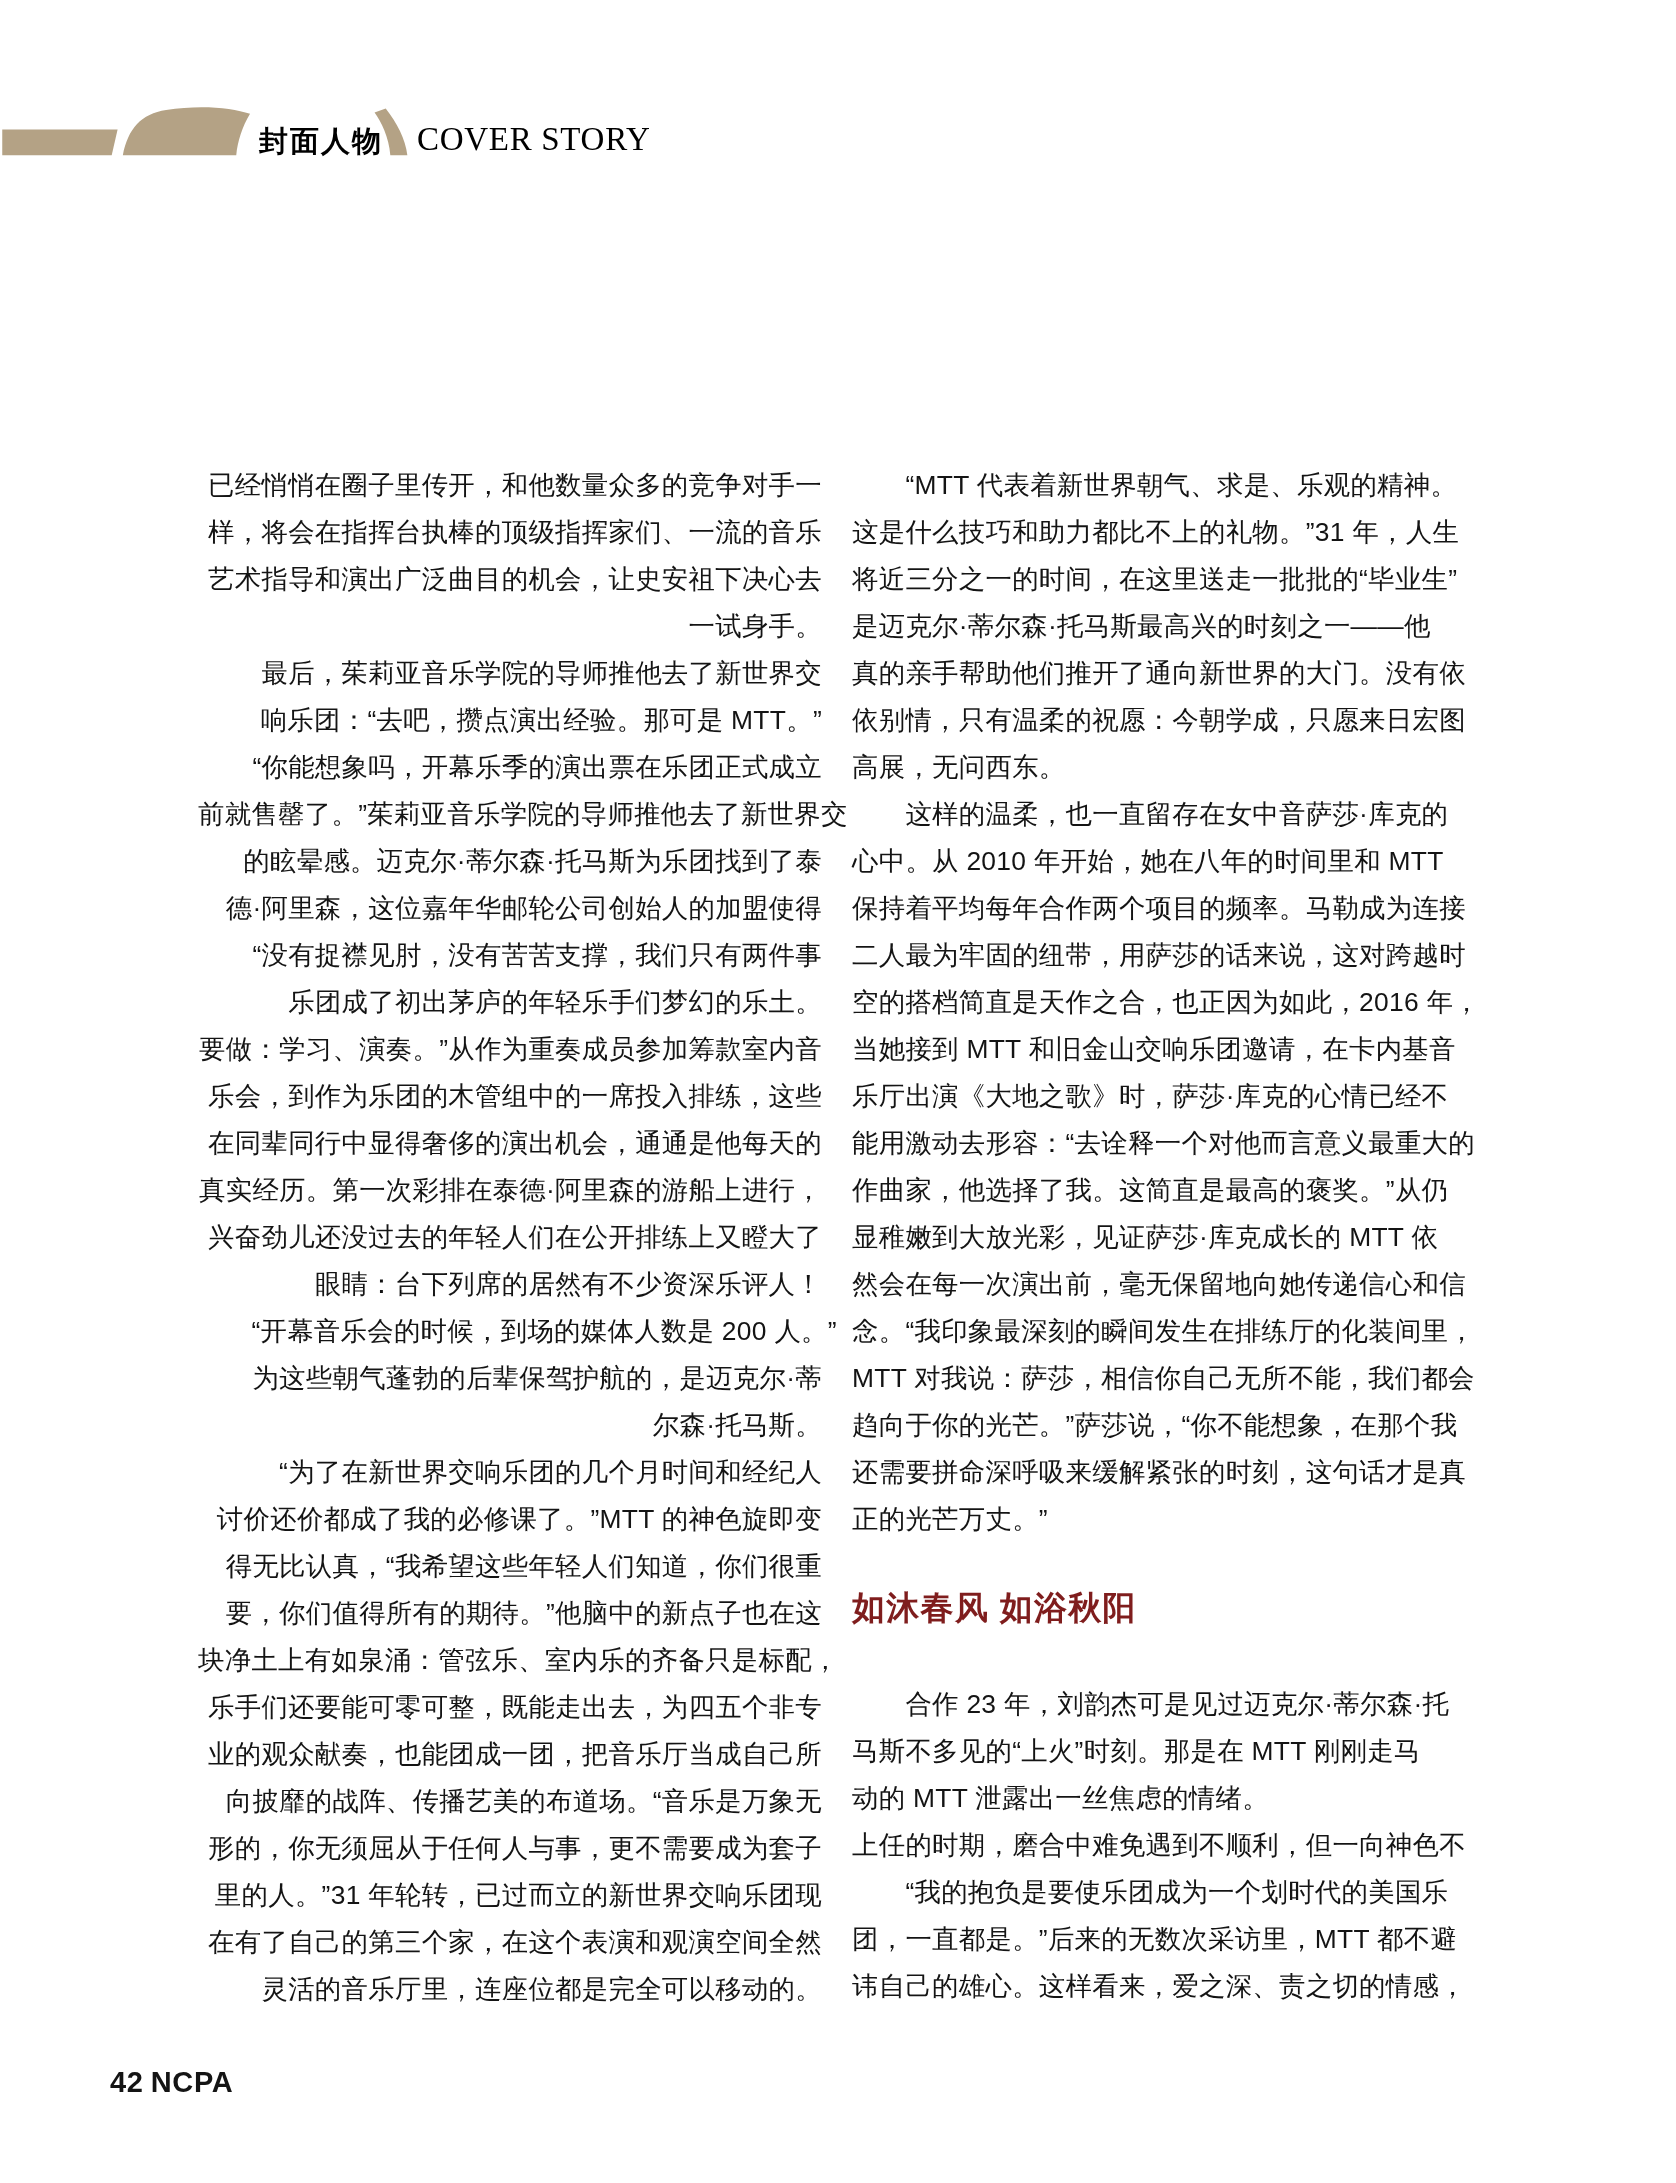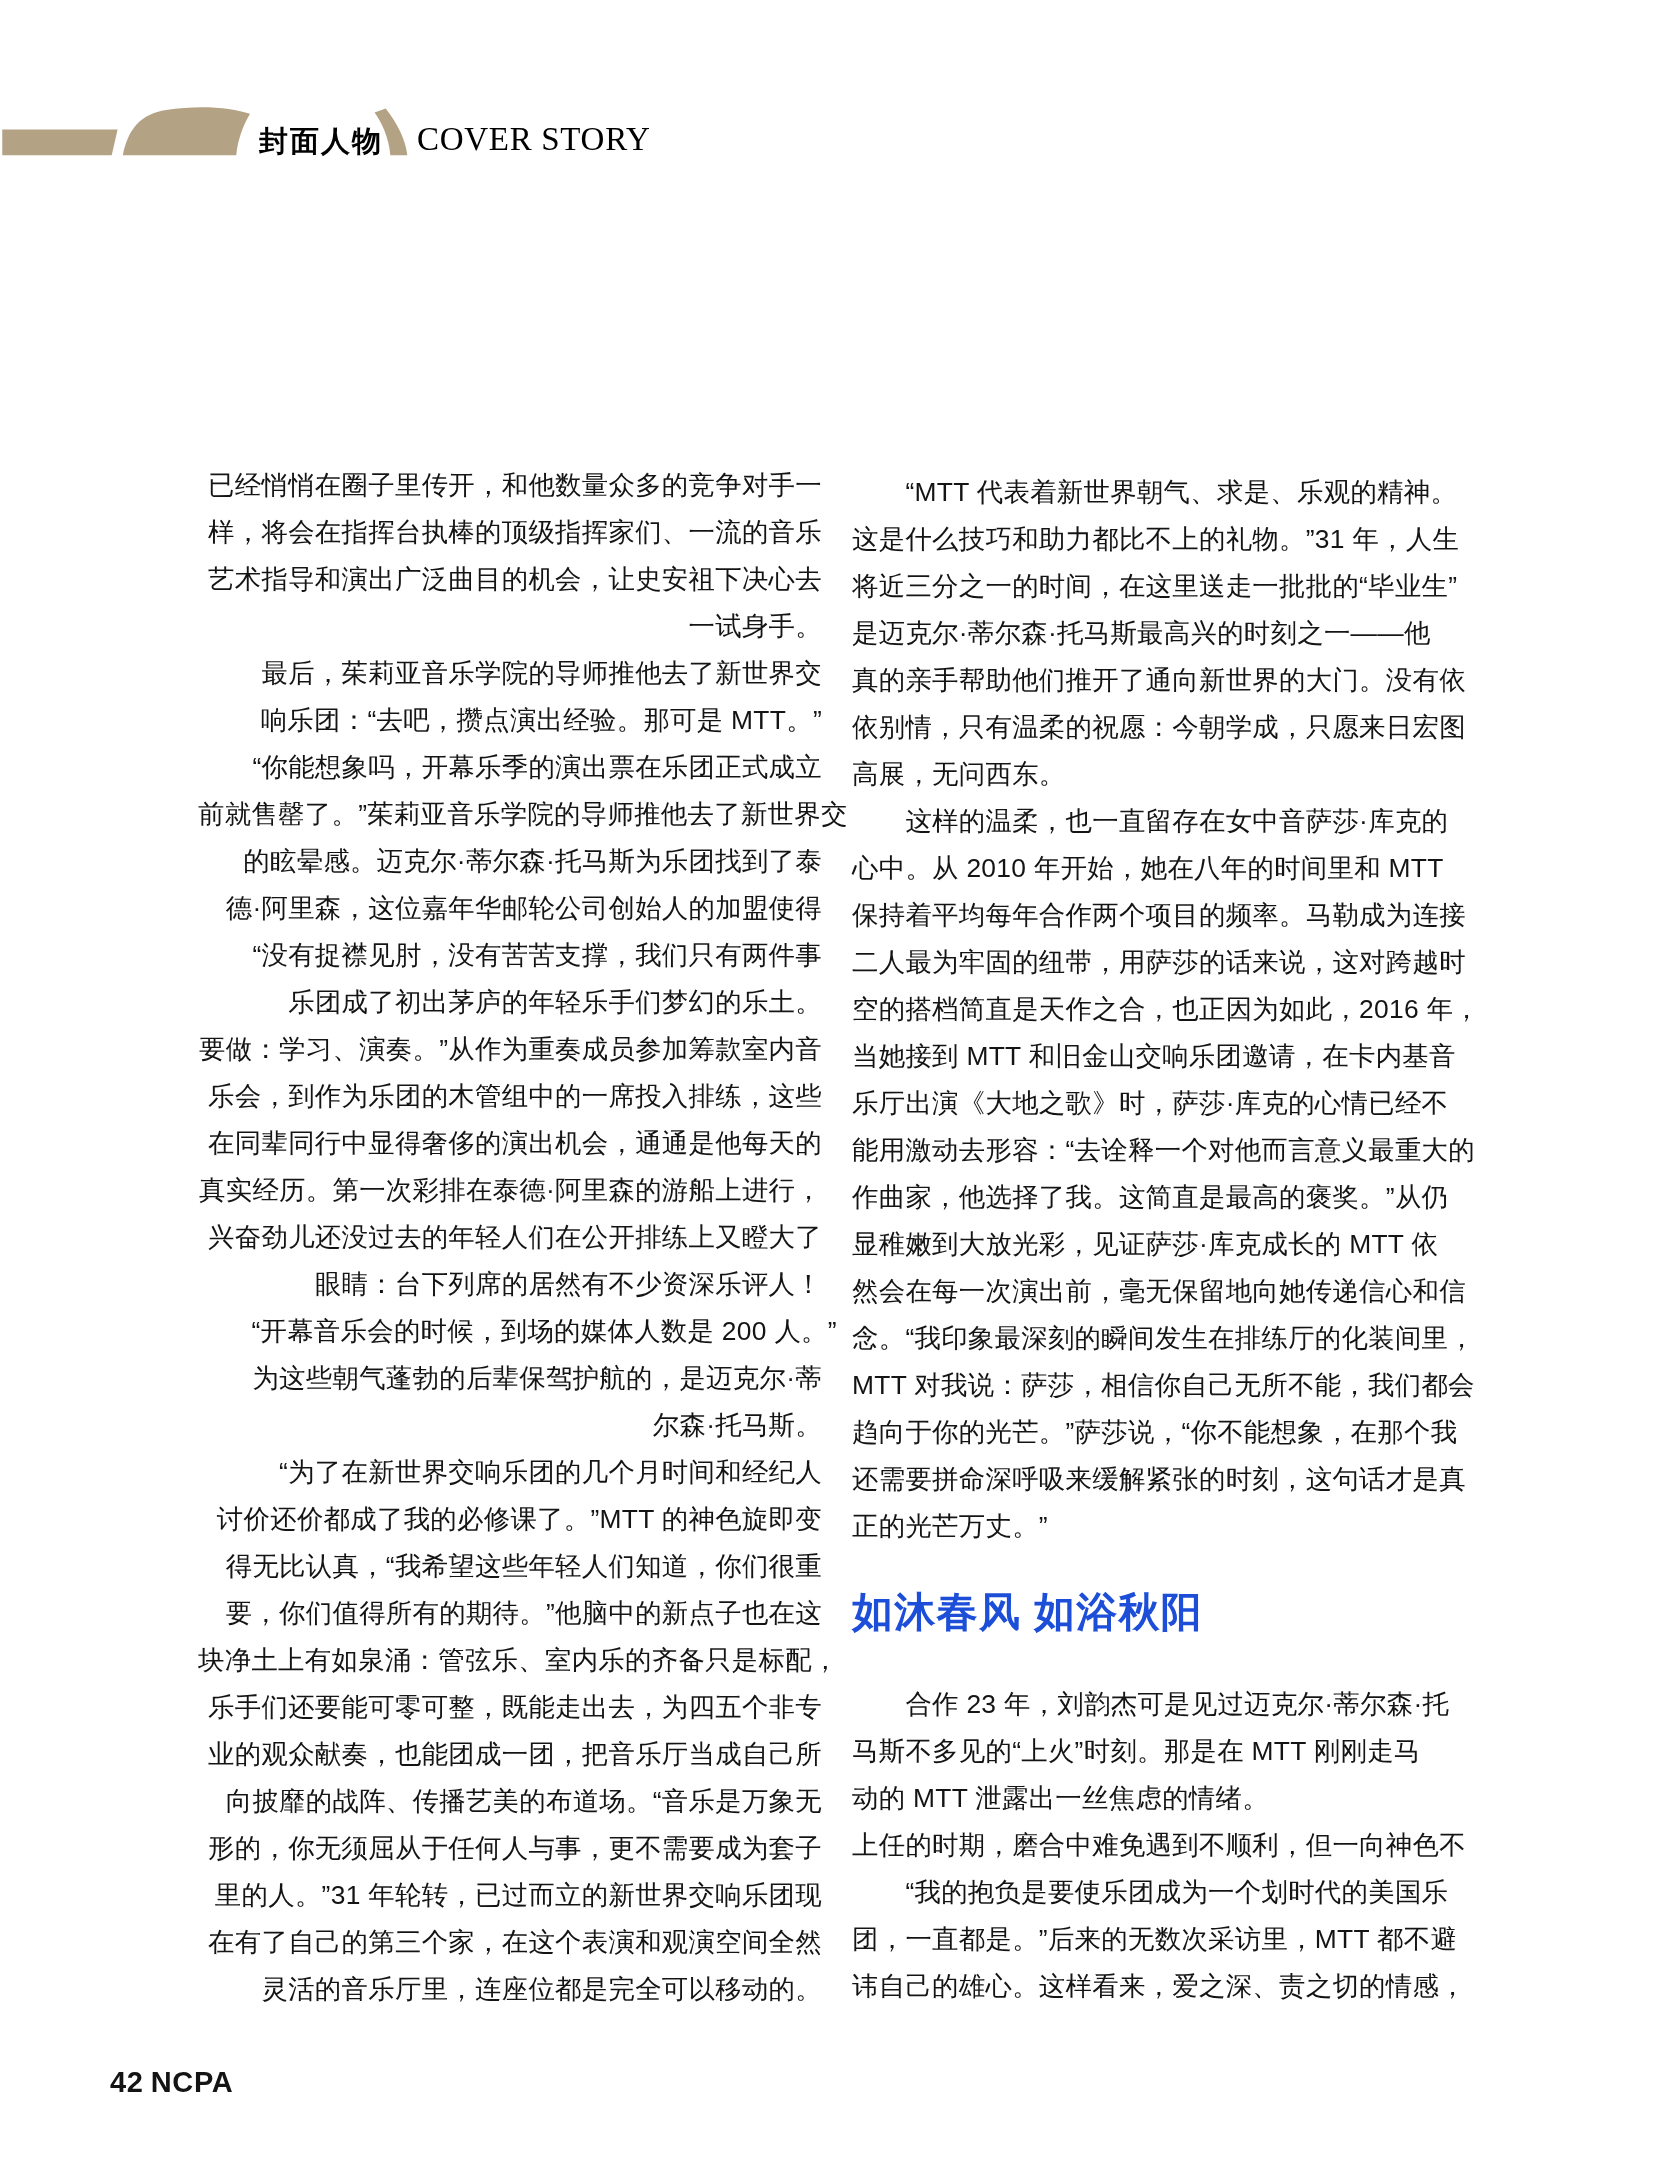--- a/index.html
+++ b/index.html
@@ -17,23 +17,23 @@
   }
   #section-title-en{
     left:417px;top:123px;font-size:33px;font-weight:400;color:#000;
     font-family:"Liberation Serif",serif;line-height:1;white-space:nowrap;
     letter-spacing:0.7px;
   }
   
   .column{font-size:26.4px;line-height:47px;font-weight:300;letter-spacing:0.3px;}
   .column .line{white-space:pre;}
   #left-column{left:198px;top:462px;width:624px;text-align:right;}
-  #right-column-a{left:852px;top:462px;width:627px;margin-top:7px;}
+  #right-column-a{left:852px;top:462px;width:627px;}
   #right-section-heading{
-    left:852px;top:1588px;font-size:41px;font-weight:700;color:#1d4ed8;
+    left:852px;top:1588px;font-size:33px;font-weight:700;color:#7f1d1d;
     line-height:1.2;letter-spacing:1.3px;white-space:nowrap;
   }
   #right-column-b{left:852px;top:1681px;width:627px;}
   
   #page-footer{left:110px;top:2068px;font-size:29px;line-height:1;white-space:nowrap;}
   #page-footer .pageno{font-weight:700;letter-spacing:0.7px;}
   #page-footer .brand{font-weight:700;margin-left:7px;letter-spacing:0.7px;}
 </style>
 </head>
 <body>

